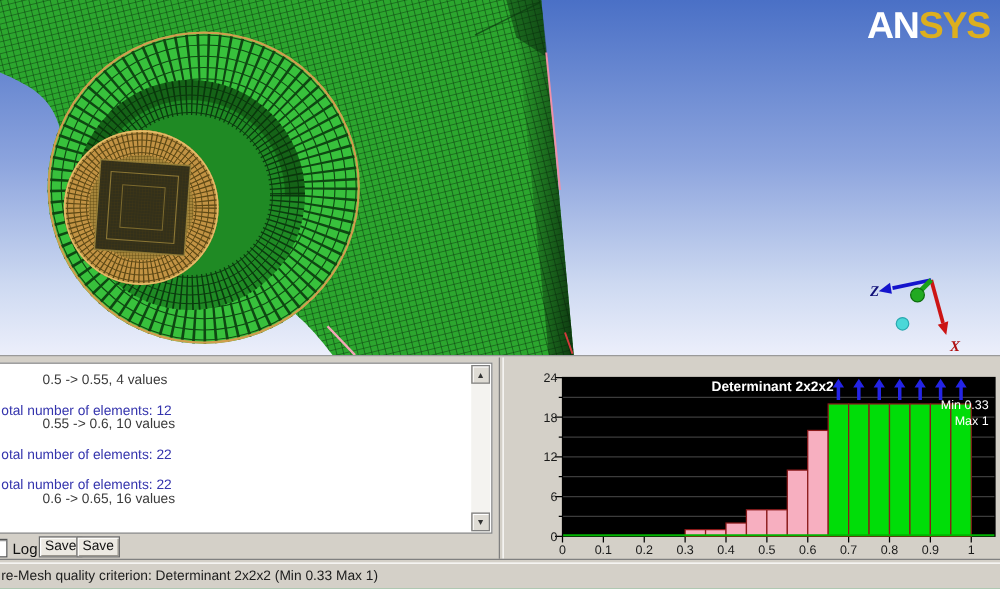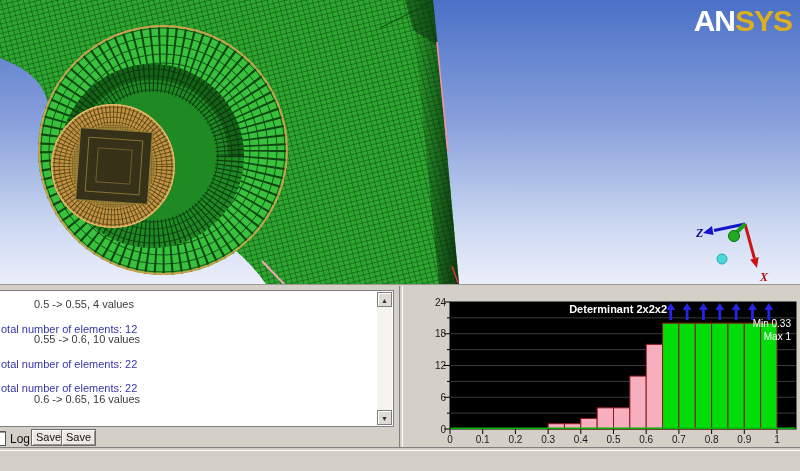--- a/index.html
+++ b/index.html
@@ -236,14 +236,17 @@
           <path d="M350.475,16 L354.975,23 L351.875,23 L351.875,33 L349.07500000000005,33 L349.07500000000005,23 L345.975,23 Z" fill="#2424e6"></path>
           <path d="M366.825,16 L371.325,23 L368.22499999999997,23 L368.22499999999997,33 L365.425,33 L365.425,23 L362.325,23 Z" fill="#2424e6"></path>
           <text x="265" y="26" text-anchor="end" font-size="11" font-weight="bold" fill="#ffffff" font-family="Liberation Sans, sans-serif">Determinant 2x2x2</text>
           <text x="389" y="40" text-anchor="end" font-size="10" fill="#ffffff" font-family="Liberation Sans, sans-serif">Min 0.33</text>
           <text x="389" y="53" text-anchor="end" font-size="10" fill="#ffffff" font-family="Liberation Sans, sans-serif">Max 1</text>
         </svg>
     </div>
 
     <div class="hgroove"></div>
 
+    <div class="statusbar">
+      <span>re-Mesh quality criterion: Determinant 2x2x2 (Min 0.33 Max 1)</span>
+    </div>
   </div>
 </div>
 
 </body></html>

